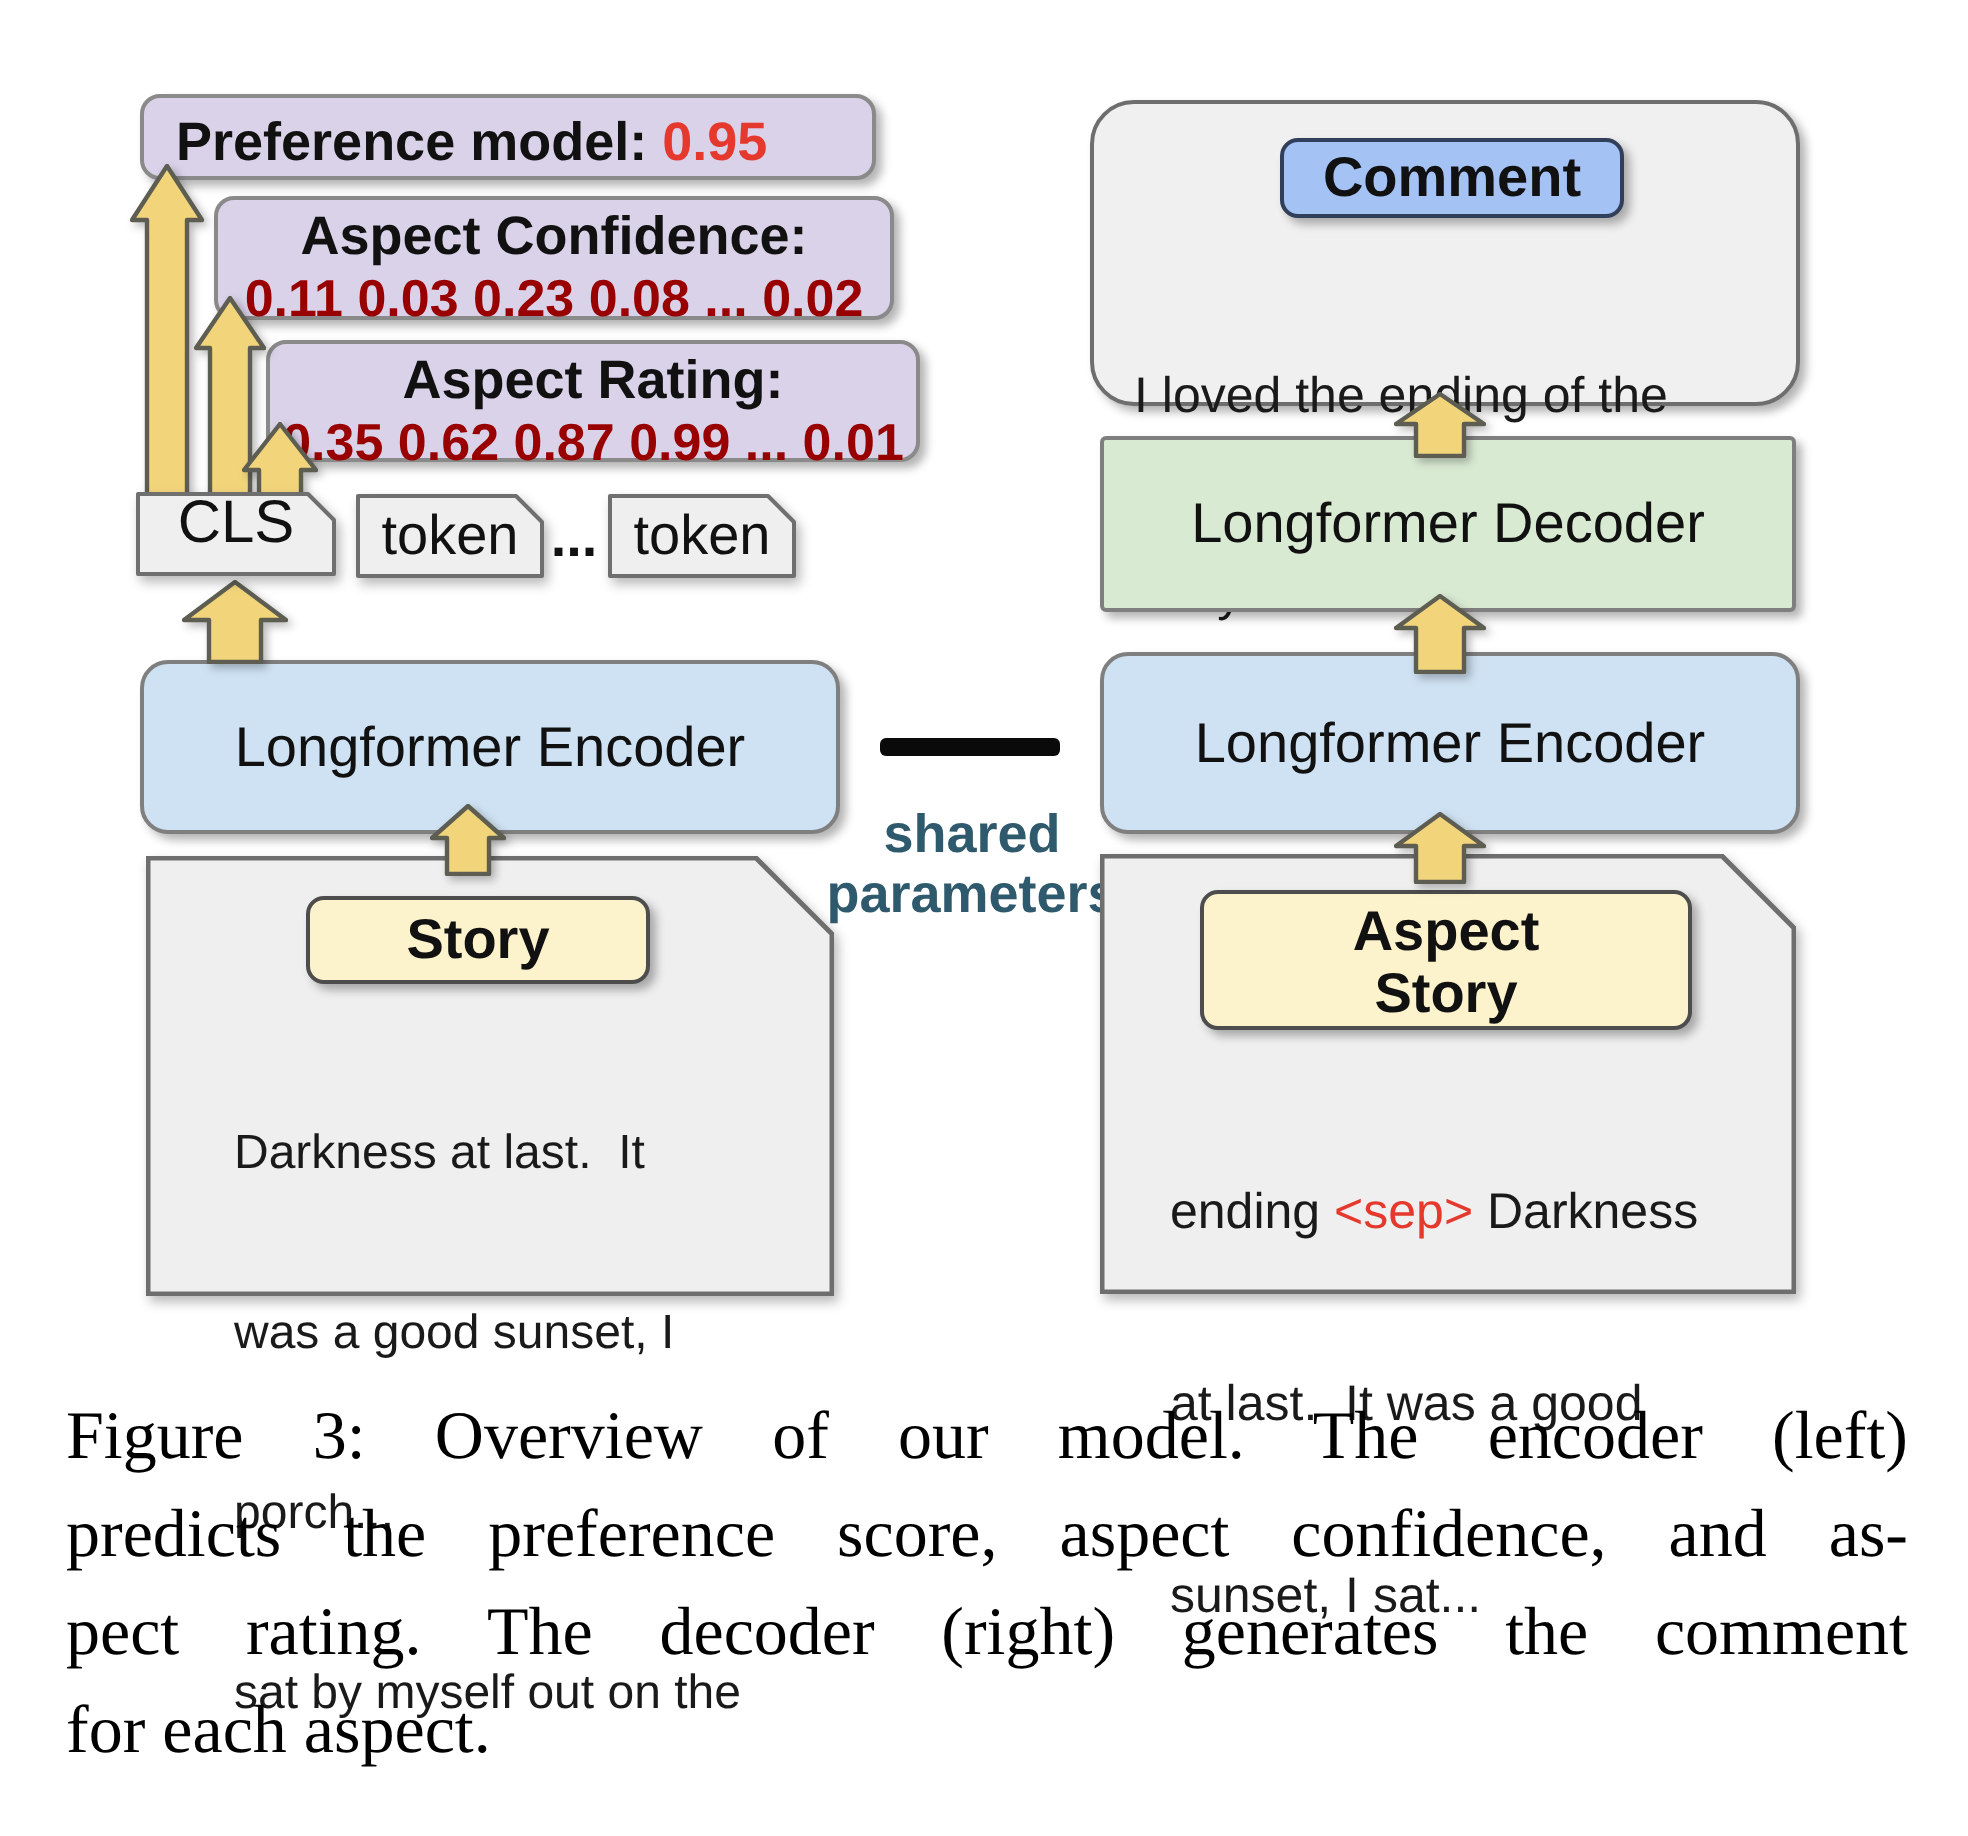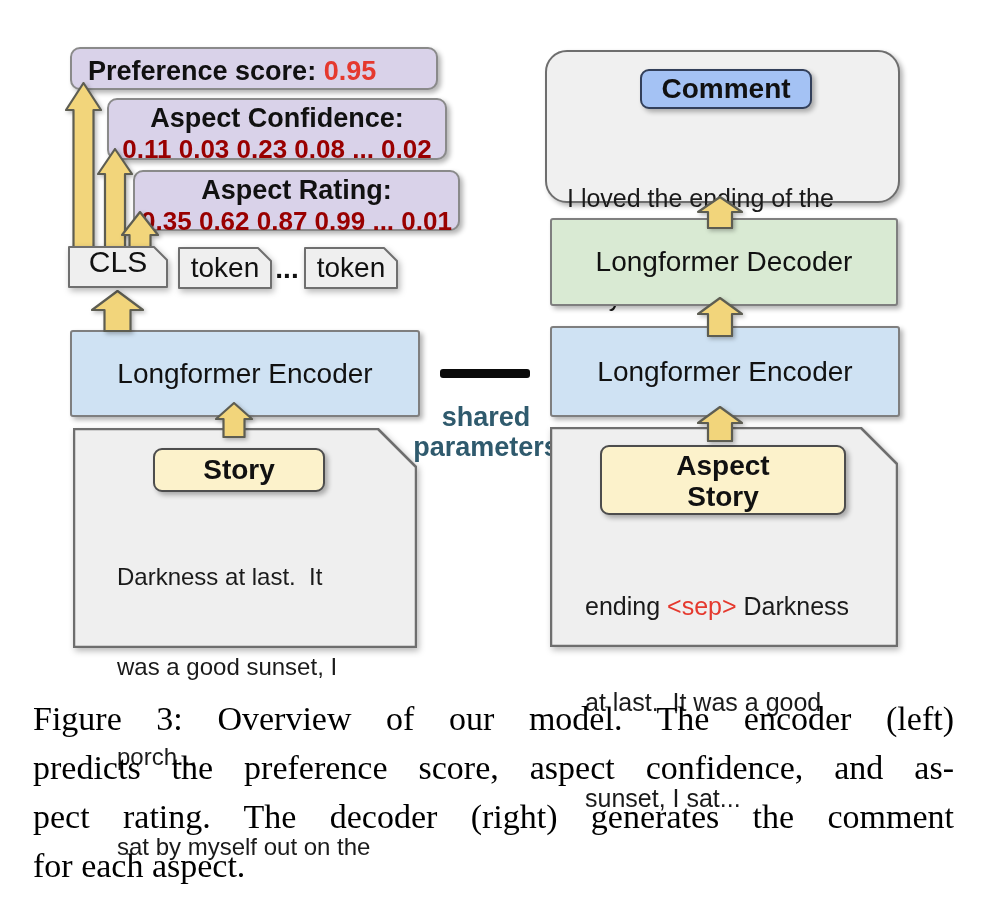--- a/index.html
+++ b/index.html
@@ -5,21 +5,21 @@
   html,body { margin:0; padding:0; background:#ffffff; }
   .fig {
     position:relative; width:984px; height:918px; background:#ffffff;
     font-family:"Liberation Sans", sans-serif; overflow:hidden;
   }
   .abs { position:absolute; box-sizing:border-box; }
   .shadow { box-shadow:3px 3px 5px rgba(0,0,0,0.30); }
   .purple {
     background:#d9d2e9; border:2px solid #8a8a8a; border-radius:10px;
   }
-  .blue-box { background:#cfe2f3; border:2px solid #7f7f7f; border-radius:3px; }
+  .blue-box { background:#cfe2f3; border:2px solid #7f7f7f; border-radius:14px; }
   .green-box { background:#d9ead3; border:2px solid #7f7f7f; border-radius:3px; }
   .cream {
     background:#fcf2cb; border:2px solid #4d4d4d; border-radius:9px;
   }
   .peri {
     background:#a4c2f4; border:2px solid #323f5a; border-radius:9px;
   }
   .gray-round {
     background:#f0f0f0; border:2px solid #6e6e6e; border-radius:22px;
   }
@@ -50,21 +50,21 @@
   }
   .cap-line { text-align:justify; text-align-last:justify; }
   .cap-last { text-align:left; text-align-last:auto; }
 </style>
 </head>
 <body>
 
 <div class="fig">
 
   <div class="abs purple shadow" style="left:70px; top:47px; width:368px; height:43px;">
-    <div class="pref-line"><span class="b blk">Preference score:</span> <span class="b red-val">0.95</span></div>
+    <div class="pref-line"><span class="b blk">Preference model:</span> <span class="b red-val">0.95</span></div>
   </div>
 
   <div class="abs purple shadow" style="left:107px; top:98px; width:340px; height:62px; padding-top:3px;">
     <div class="pbox-title">Aspect Confidence:</div>
     <div class="pbox-nums dark-red">0.11 0.03 0.23 0.08 ... 0.02</div>
   </div>
 
   <div class="abs purple shadow" style="left:133px; top:170px; width:327px; height:61px; padding-top:3px;">
     <div class="pbox-title">Aspect Rating:</div>
     <div class="pbox-nums dark-red">0.35 0.62 0.87 0.99 ... 0.01</div>

